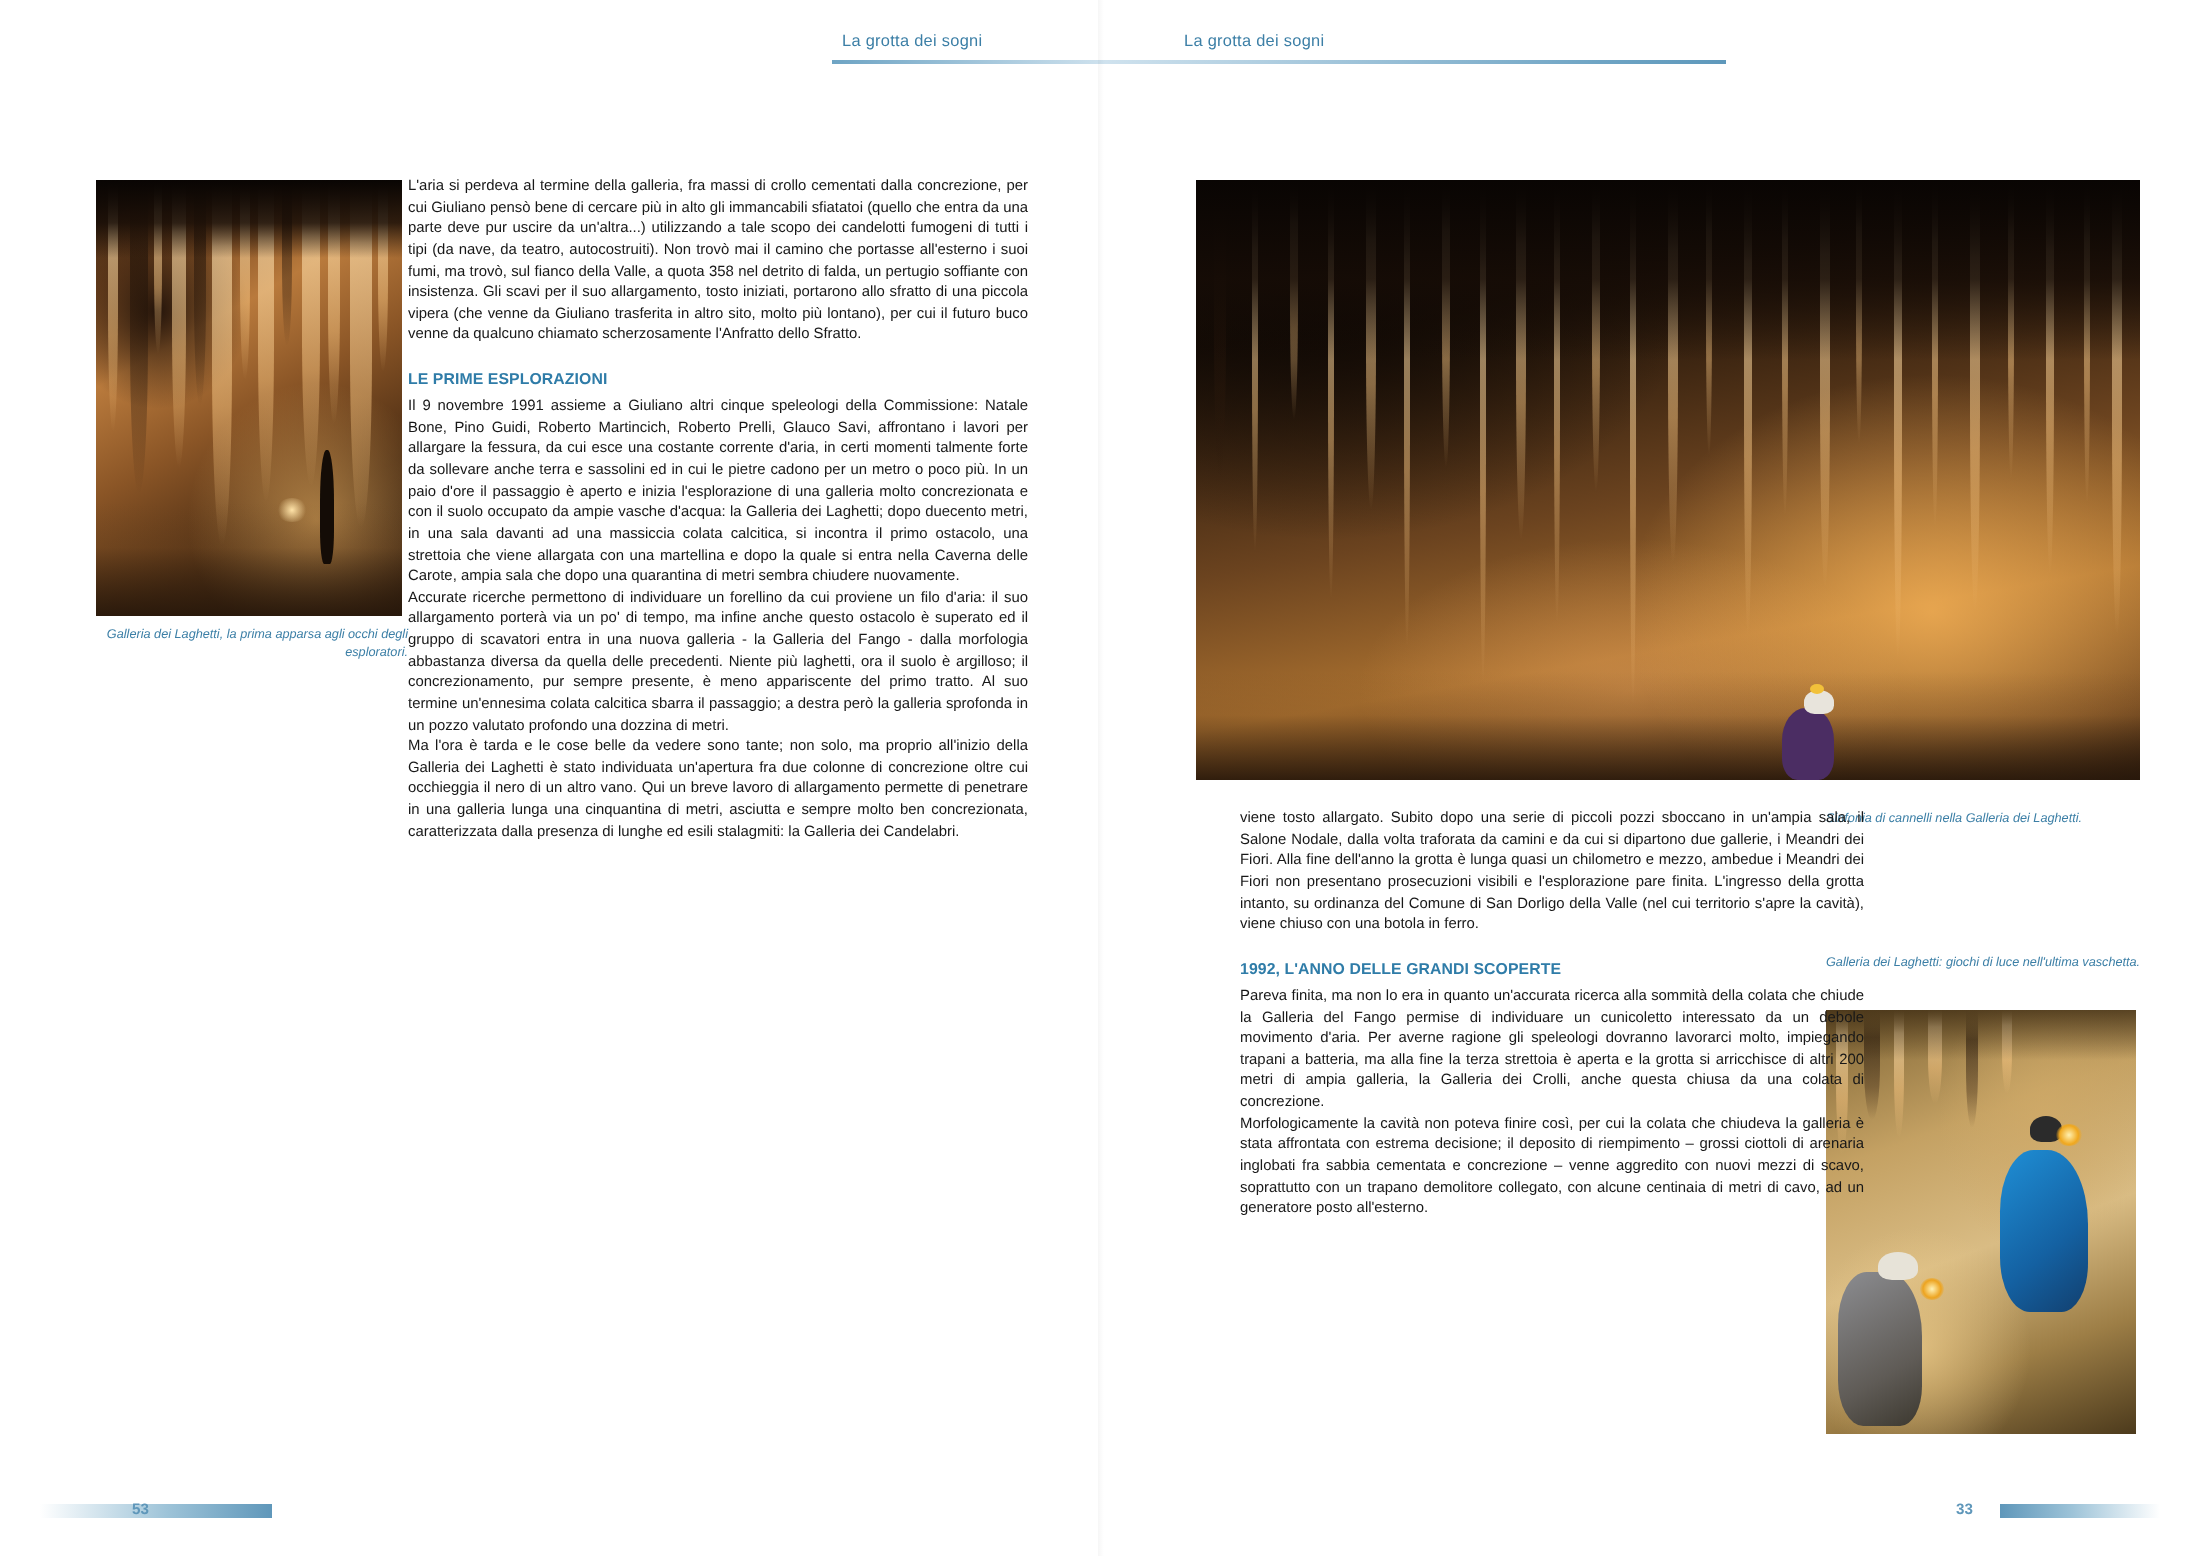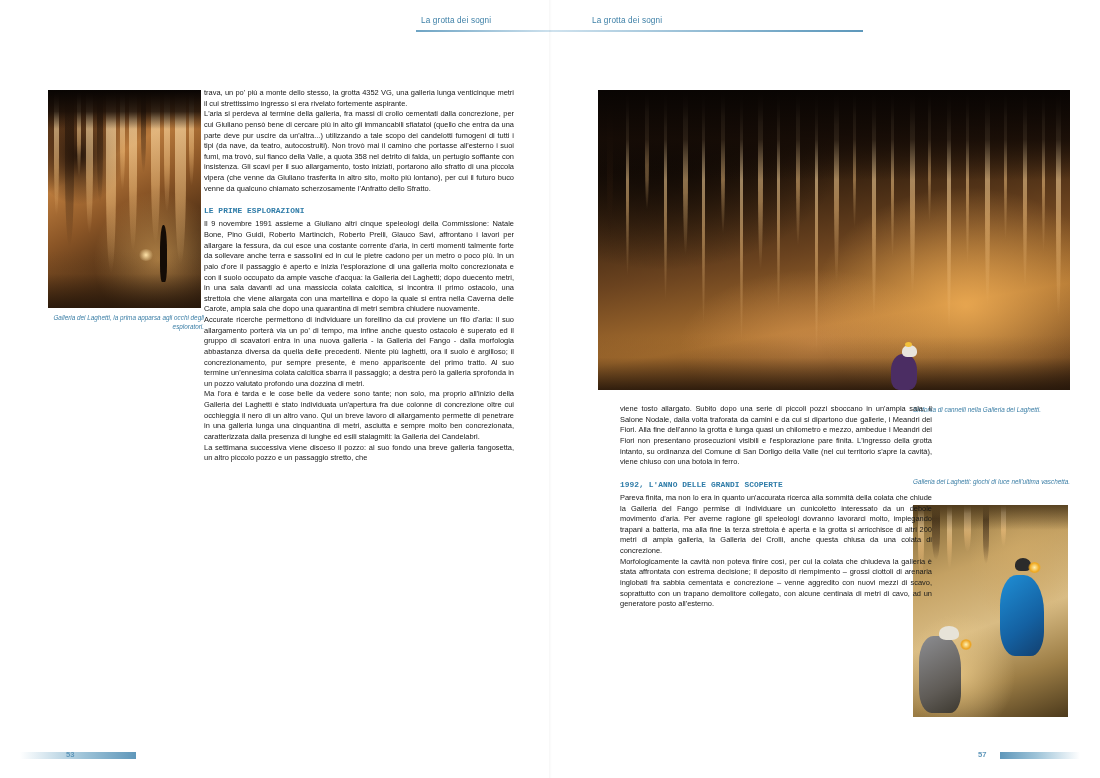--- a/index.html
+++ b/index.html
@@ -72,21 +72,21 @@
   .col-right { left: 620px; top: 404px; width: 312px; }
 
   .section-head {
     color: #2f7ca8;
     font-weight: bold;
     font-size: 7.9px;
     letter-spacing: .05px;
     margin: 9px 0 2.5px 0 !important;
     text-align: left;
   }
-  .section-head.first { margin-top: 12px !important; font-family: Liberation Mono, monospace; }
+  .section-head.first { margin-top: 12px !important; }
 
   
   .caption {
     position: absolute;
     font-size: 6.35px;
     line-height: 9.2px;
     font-style: italic;
     color: #3c7fa6;
   }
   .cap-left {
@@ -207,27 +207,25 @@
     <div class="ceiling" style="height:18%;"></div>
     <div class="floor" style="height:26%;"></div>
     <div class="caver" style="left:73%; top:62%; width:7px; height:26%; background:#140c06;"></div>
     <div class="lamp" style="left:59%; top:73%; width:16px; height:12px;
          background:radial-gradient(circle,#ffe3a8,rgba(255,200,110,0) 70%);"></div>
   </div>
 
   <div class="caption cap-left">Galleria dei Laghetti,  la prima apparsa agli occhi degli esploratori.</div>
 
   <div class="col col-left">
-    <p>trava, un po' più a monte dello stesso, la grotta 4352 VG, una galleria lunga venticinque metri il cui strettissimo ingresso si era rivelato fortemente aspirante.</p>
     <p>L'aria si perdeva al termine della galleria, fra massi di crollo cementati dalla concrezione, per cui Giuliano pensò bene di cercare più in alto gli immancabili sfiatatoi (quello che entra da una parte deve pur uscire da un'altra...) utilizzando a tale scopo dei candelotti fumogeni di tutti i tipi (da nave, da teatro, autocostruiti).  Non trovò mai il camino che portasse all'esterno i suoi fumi, ma trovò, sul fianco della Valle, a quota 358 nel detrito di falda, un pertugio soffiante con insistenza.  Gli scavi per il suo allargamento, tosto iniziati, portarono allo sfratto di una piccola vipera (che venne da Giuliano trasferita in altro sito, molto più lontano), per cui il futuro buco venne da qualcuno chiamato scherzosamente l'Anfratto dello Sfratto.</p>
     <p class="section-head first">LE PRIME ESPLORAZIONI</p>
     <p>Il 9 novembre 1991 assieme a Giuliano altri cinque speleologi della Commissione: Natale Bone, Pino Guidi, Roberto Martincich, Roberto Prelli, Glauco Savi, affrontano i lavori per allargare la fessura, da cui esce una costante corrente d'aria, in certi momenti talmente forte da sollevare anche terra e sassolini ed in cui le pietre cadono per un metro o poco più.  In un paio d'ore il passaggio è aperto e inizia l'esplorazione di una galleria molto concrezionata e con il suolo occupato da ampie vasche d'acqua: la Galleria dei Laghetti; dopo duecento metri, in una sala davanti ad una massiccia colata calcitica, si incontra il primo ostacolo, una strettoia che viene allargata con una martellina e dopo la quale si entra nella Caverna delle Carote, ampia sala che dopo una quarantina di metri sembra chiudere nuovamente.</p>
     <p>Accurate ricerche permettono di individuare un forellino da cui proviene un filo d'aria:  il suo allargamento porterà via un po' di tempo, ma infine anche questo ostacolo è superato ed il gruppo di scavatori entra in una nuova galleria - la Galleria del Fango - dalla morfologia abbastanza diversa da quella delle precedenti. Niente più laghetti, ora il suolo è argilloso; il concrezionamento, pur sempre presente, è meno appariscente del primo tratto. Al suo termine un'ennesima colata calcitica sbarra il passaggio;  a destra però la galleria sprofonda in un pozzo valutato profondo una dozzina di metri.</p>
     <p>Ma l'ora è tarda e le cose belle da vedere sono tante; non solo, ma proprio all'inizio della Galleria dei Laghetti è stato individuata un'apertura fra due colonne di concrezione oltre cui occhieggia il nero di un altro vano.  Qui un breve lavoro di allargamento permette di penetrare in una galleria lunga una cinquantina di metri, asciutta e sempre molto ben concrezionata, caratterizzata dalla presenza di lunghe ed esili stalagmiti: la Galleria dei Candelabri.</p>
-    <p>La settimana successiva viene disceso il pozzo: al suo fondo una breve galleria fangosetta, un altro piccolo pozzo e un passaggio stretto, che</p>
   </div>
 
   <div class="photo photo-top">
     <div class="cave-base pt-base"></div>
     <div class="drips">
       <div class="drip dark" style="left:2%;  width:6px;  height:50%;"></div>
       <div class="drip" style="left:6%;  width:3px;  height:62%;"></div>
       <div class="drip" style="left:10%; width:4px;  height:40%;"></div>
       <div class="drip" style="left:14%; width:3px;  height:70%;"></div>
       <div class="drip" style="left:18%; width:5px;  height:55%;"></div>
@@ -291,16 +289,16 @@
     <p>viene tosto allargato.  Subito dopo una serie di piccoli pozzi sboccano in un'ampia sala, il Salone Nodale, dalla volta traforata da camini e da cui si dipartono due gallerie, i Meandri dei Fiori.  Alla fine dell'anno la grotta è lunga quasi un chilometro e mezzo, ambedue i Meandri dei Fiori non presentano prosecuzioni visibili e l'esplorazione pare finita. L'ingresso della grotta intanto, su ordinanza del Comune di San Dorligo della Valle (nel cui territorio s'apre la cavità), viene chiuso con una botola in ferro.</p>
     <p class="section-head first">1992, L'ANNO DELLE GRANDI SCOPERTE</p>
     <p>Pareva finita, ma non lo era in quanto un'accurata ricerca alla sommità della colata che chiude la Galleria del Fango permise di individuare un cunicoletto interessato da un debole movimento d'aria. Per averne ragione gli speleologi dovranno lavorarci molto, impiegando trapani a batteria, ma alla fine la terza strettoia è aperta e la grotta si arricchisce di altri 200 metri di ampia galleria, la Galleria dei Crolli, anche questa chiusa da una colata di concrezione.</p>
     <p>Morfologicamente la cavità non poteva finire così, per cui la colata che chiudeva la galleria è stata affrontata con estrema decisione; il deposito di riempimento – grossi ciottoli di arenaria inglobati fra sabbia cementata e concrezione – venne aggredito con nuovi mezzi di scavo, soprattutto con un trapano demolitore collegato, con alcune centinaia di metri di cavo, ad un generatore posto all'esterno.</p>
   </div>
 
   <div class="footbar footbar-left"></div>
   <div class="folio folio-left">53</div>
 
   <div class="footbar footbar-right"></div>
-  <div class="folio folio-right">57</div>
+  <div class="folio folio-right">33</div>
 
   <div class="gutter-shadow"></div>
 </div>
 
 </body></html>

